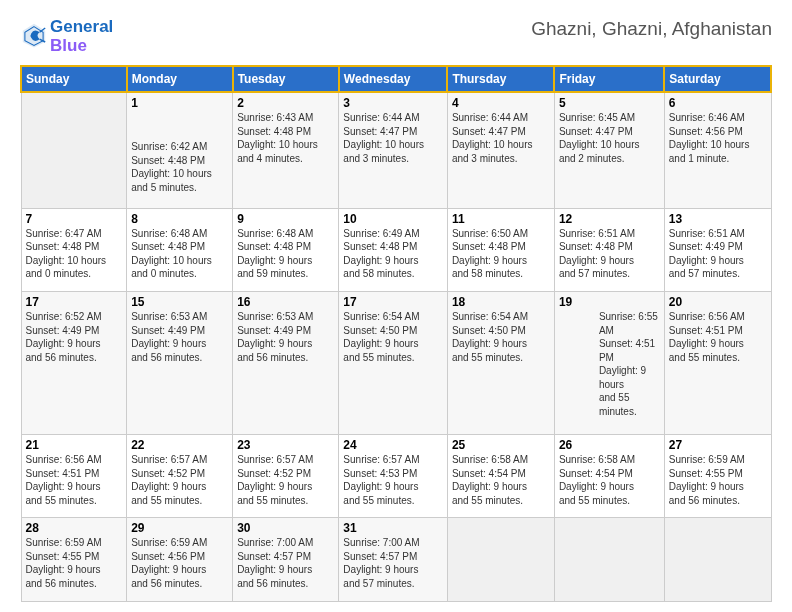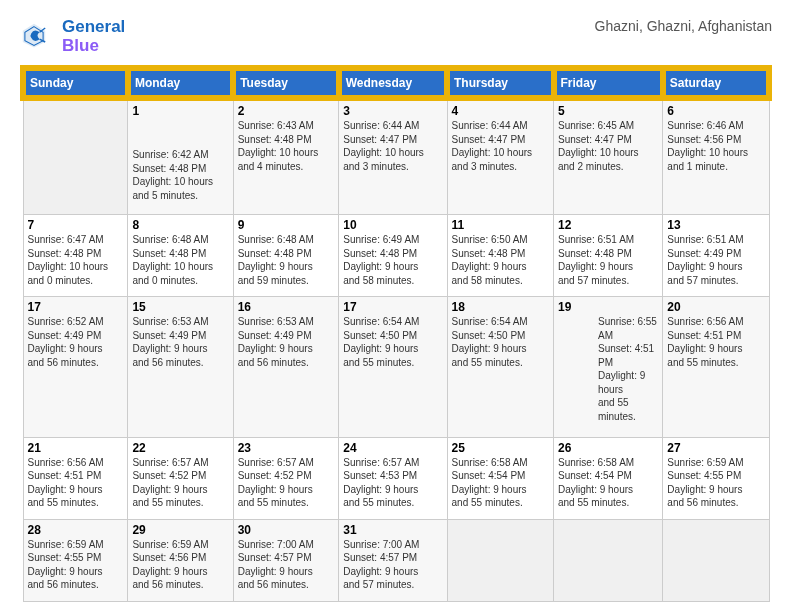--- a/index.html
+++ b/index.html
@@ -36,37 +36,37 @@
     .title-block {
       text-align: right;
     }
     .month-title {
       font-size: 36px;
       font-weight: bold;
       color: #333;
       line-height: 1.1;
     }
     .location {
-      font-size: 14px;
+      font-size: 19px;
       color: #555;
     }
     .calendar {
       flex: 1;
       border-collapse: collapse;
       width: 100%;
       font-size: 10.5px;
     }
     .calendar thead tr th {
       background-color: #2a6fc9;
       color: #fff;
       padding: 5px 4px;
       text-align: left;
       font-size: 12px;
       font-weight: bold;
-      border: 6px solid #eab308;
+      border: 2px solid #eab308;
     }
     .calendar tbody tr td {
       border: 1px solid #ccc;
       vertical-align: top;
       padding: 3px 4px;
       width: 113px;
       min-height: 70px;
       background: #fff;
     }
     .calendar tbody tr:nth-child(odd) td {
@@ -99,21 +99,21 @@
 <div class="page">
   <div class="header">
     <div class="logo">
       <svg class="logo-icon" viewBox="0 0 40 40">
         <polygon points="20,4 36,14 36,30 20,38 4,30 4,14" fill="#1a6abf" opacity="0.15"></polygon>
         <polygon points="20,8 33,16 33,28 20,35 7,28 7,16" fill="none" stroke="#1a6abf" stroke-width="1.5"></polygon>
         <path d="M16,18 Q20,10 28,16 Q22,20 28,26 Q20,32 16,24 Q14,21 16,18Z" fill="#1a6abf"></path>
         <path d="M28,16 L36,10" stroke="#1a6abf" stroke-width="2"></path>
         <path d="M28,26 L36,30" stroke="#1a6abf" stroke-width="2"></path>
       </svg>
-      <div style="display:flex;flex-direction:column;line-height:1.1;margin-left:12px;">
+      <div style="display:flex;flex-direction:column;line-height:1.1;">
         <span style="font-size:17px;font-weight:bold;color:#1a6abf;">General</span>
         <span style="font-size:17px;font-weight:bold;color:#8b5cf6;">Blue</span>
       </div>
     </div>
     <div class="title-block">
       <div class="location">Ghazni, Ghazni, Afghanistan</div>
     </div>
   </div>
 
   <table class="calendar">

